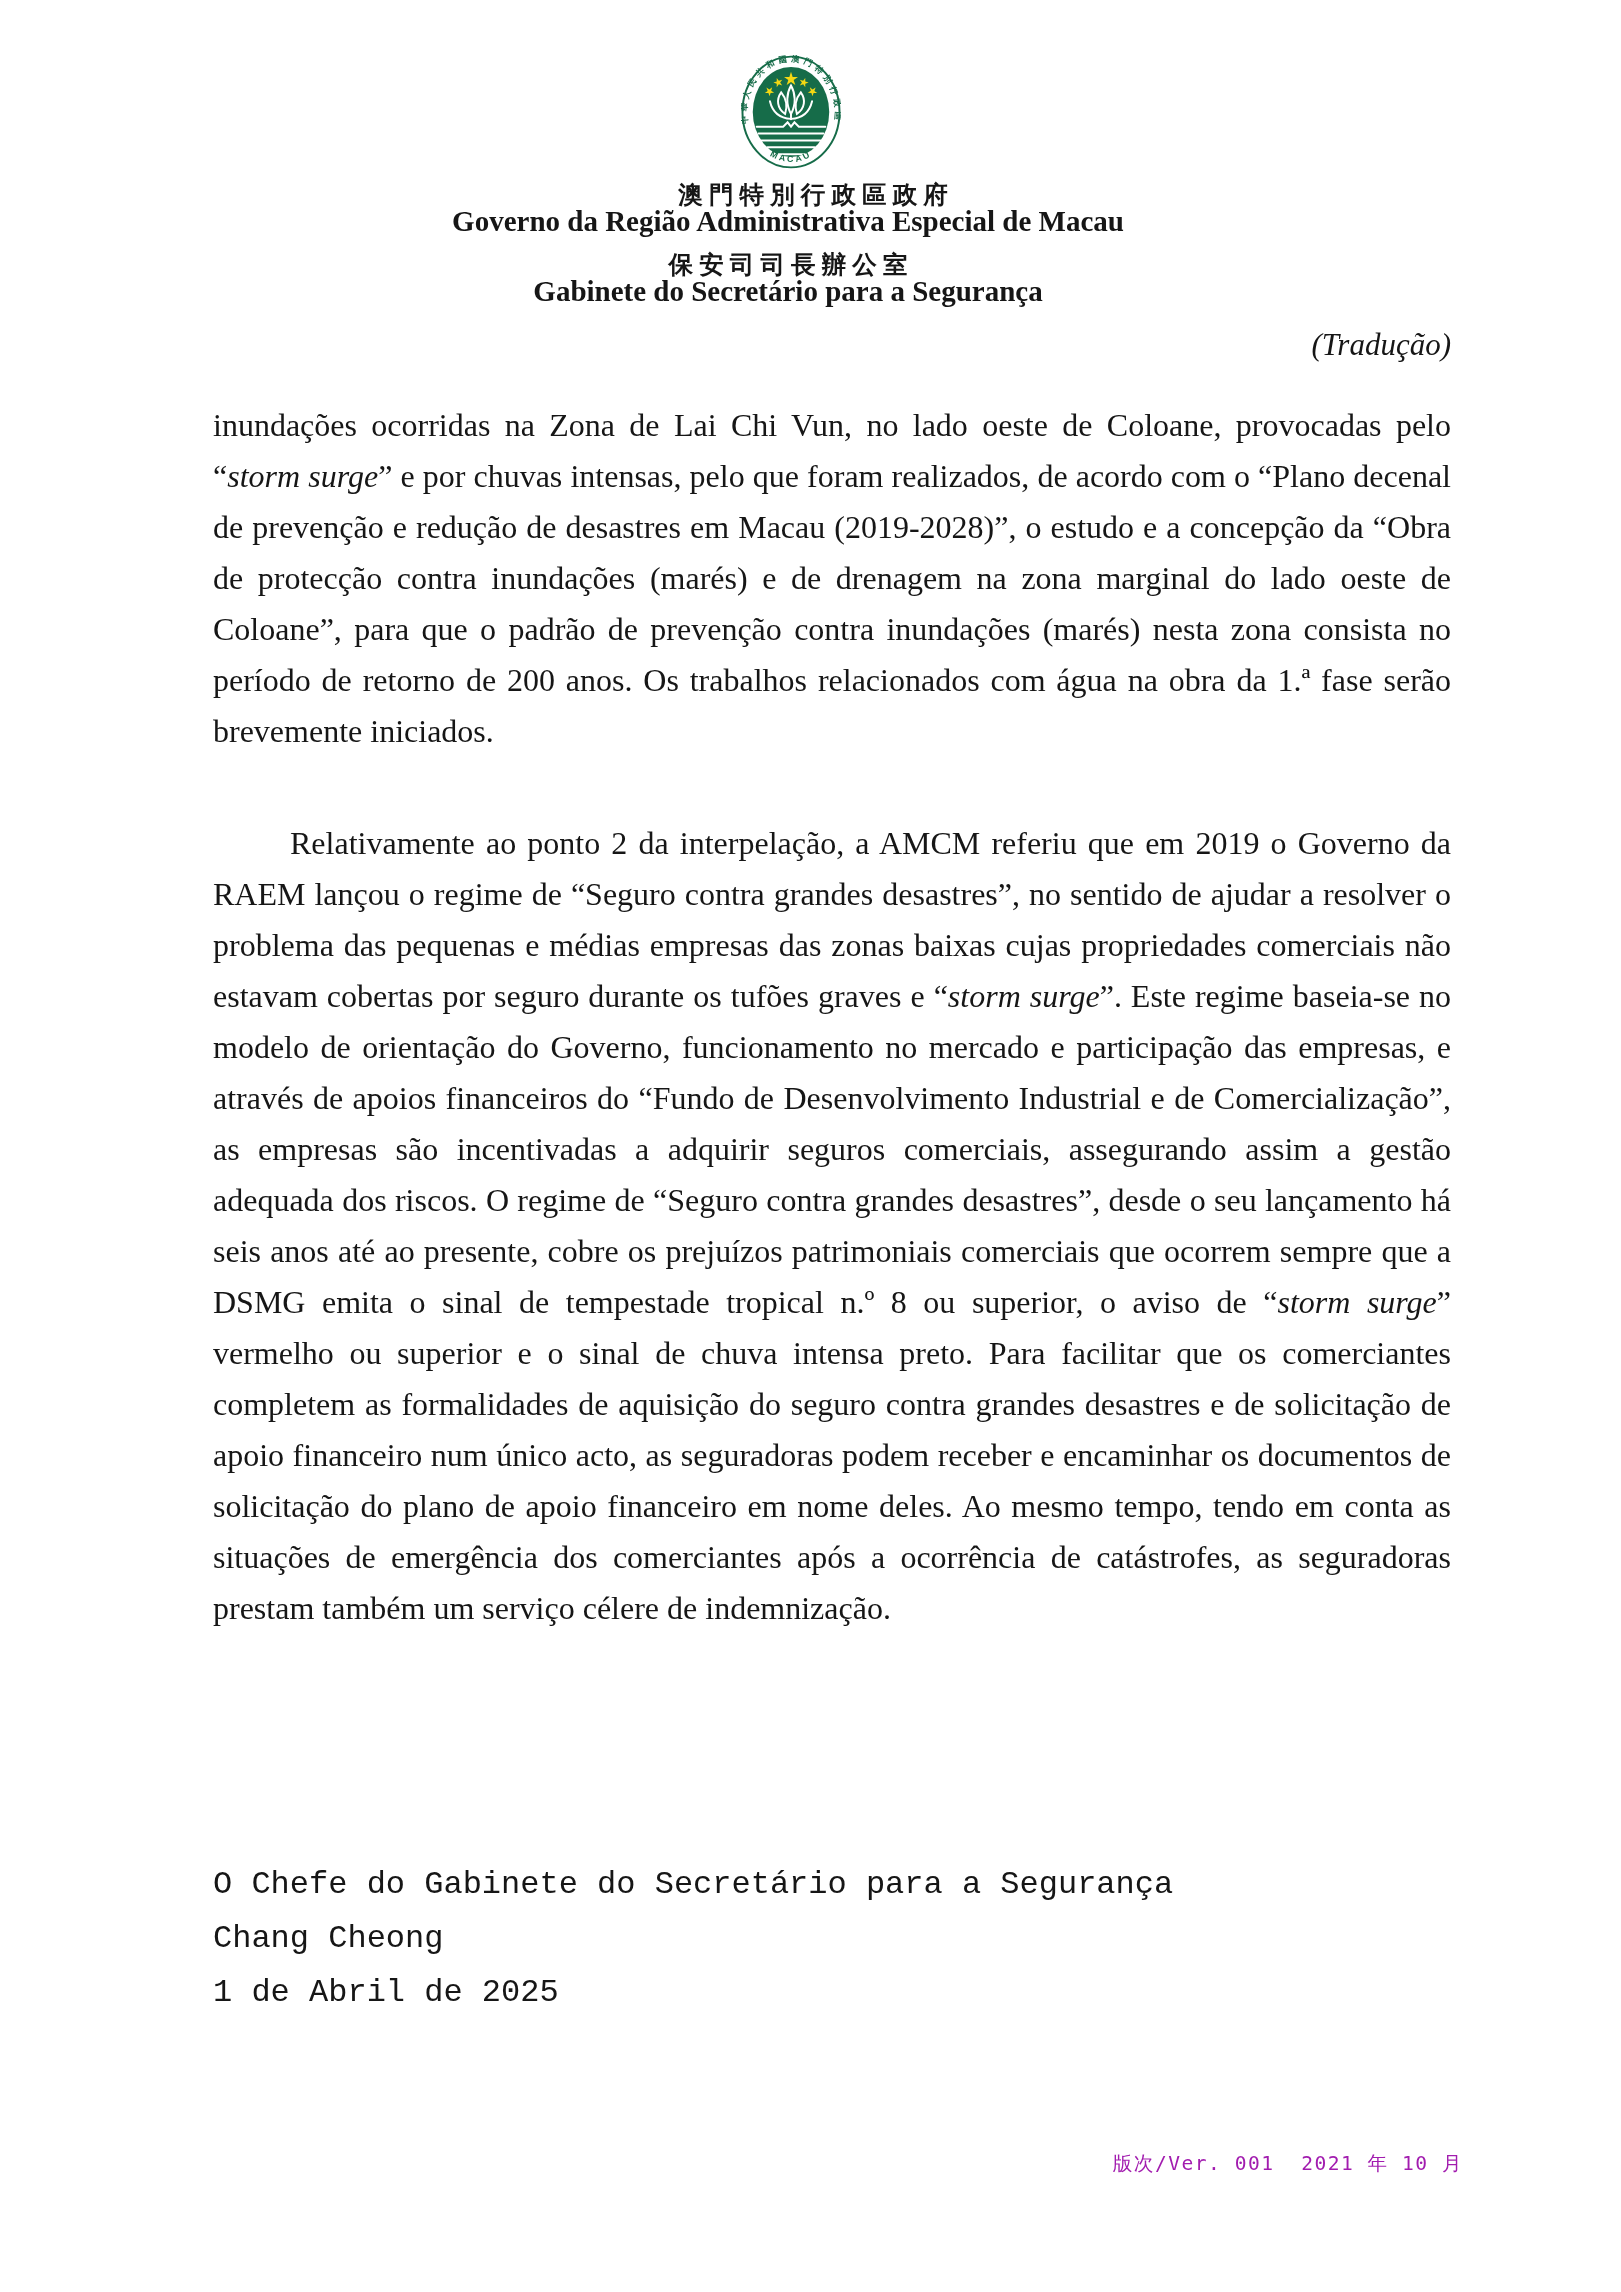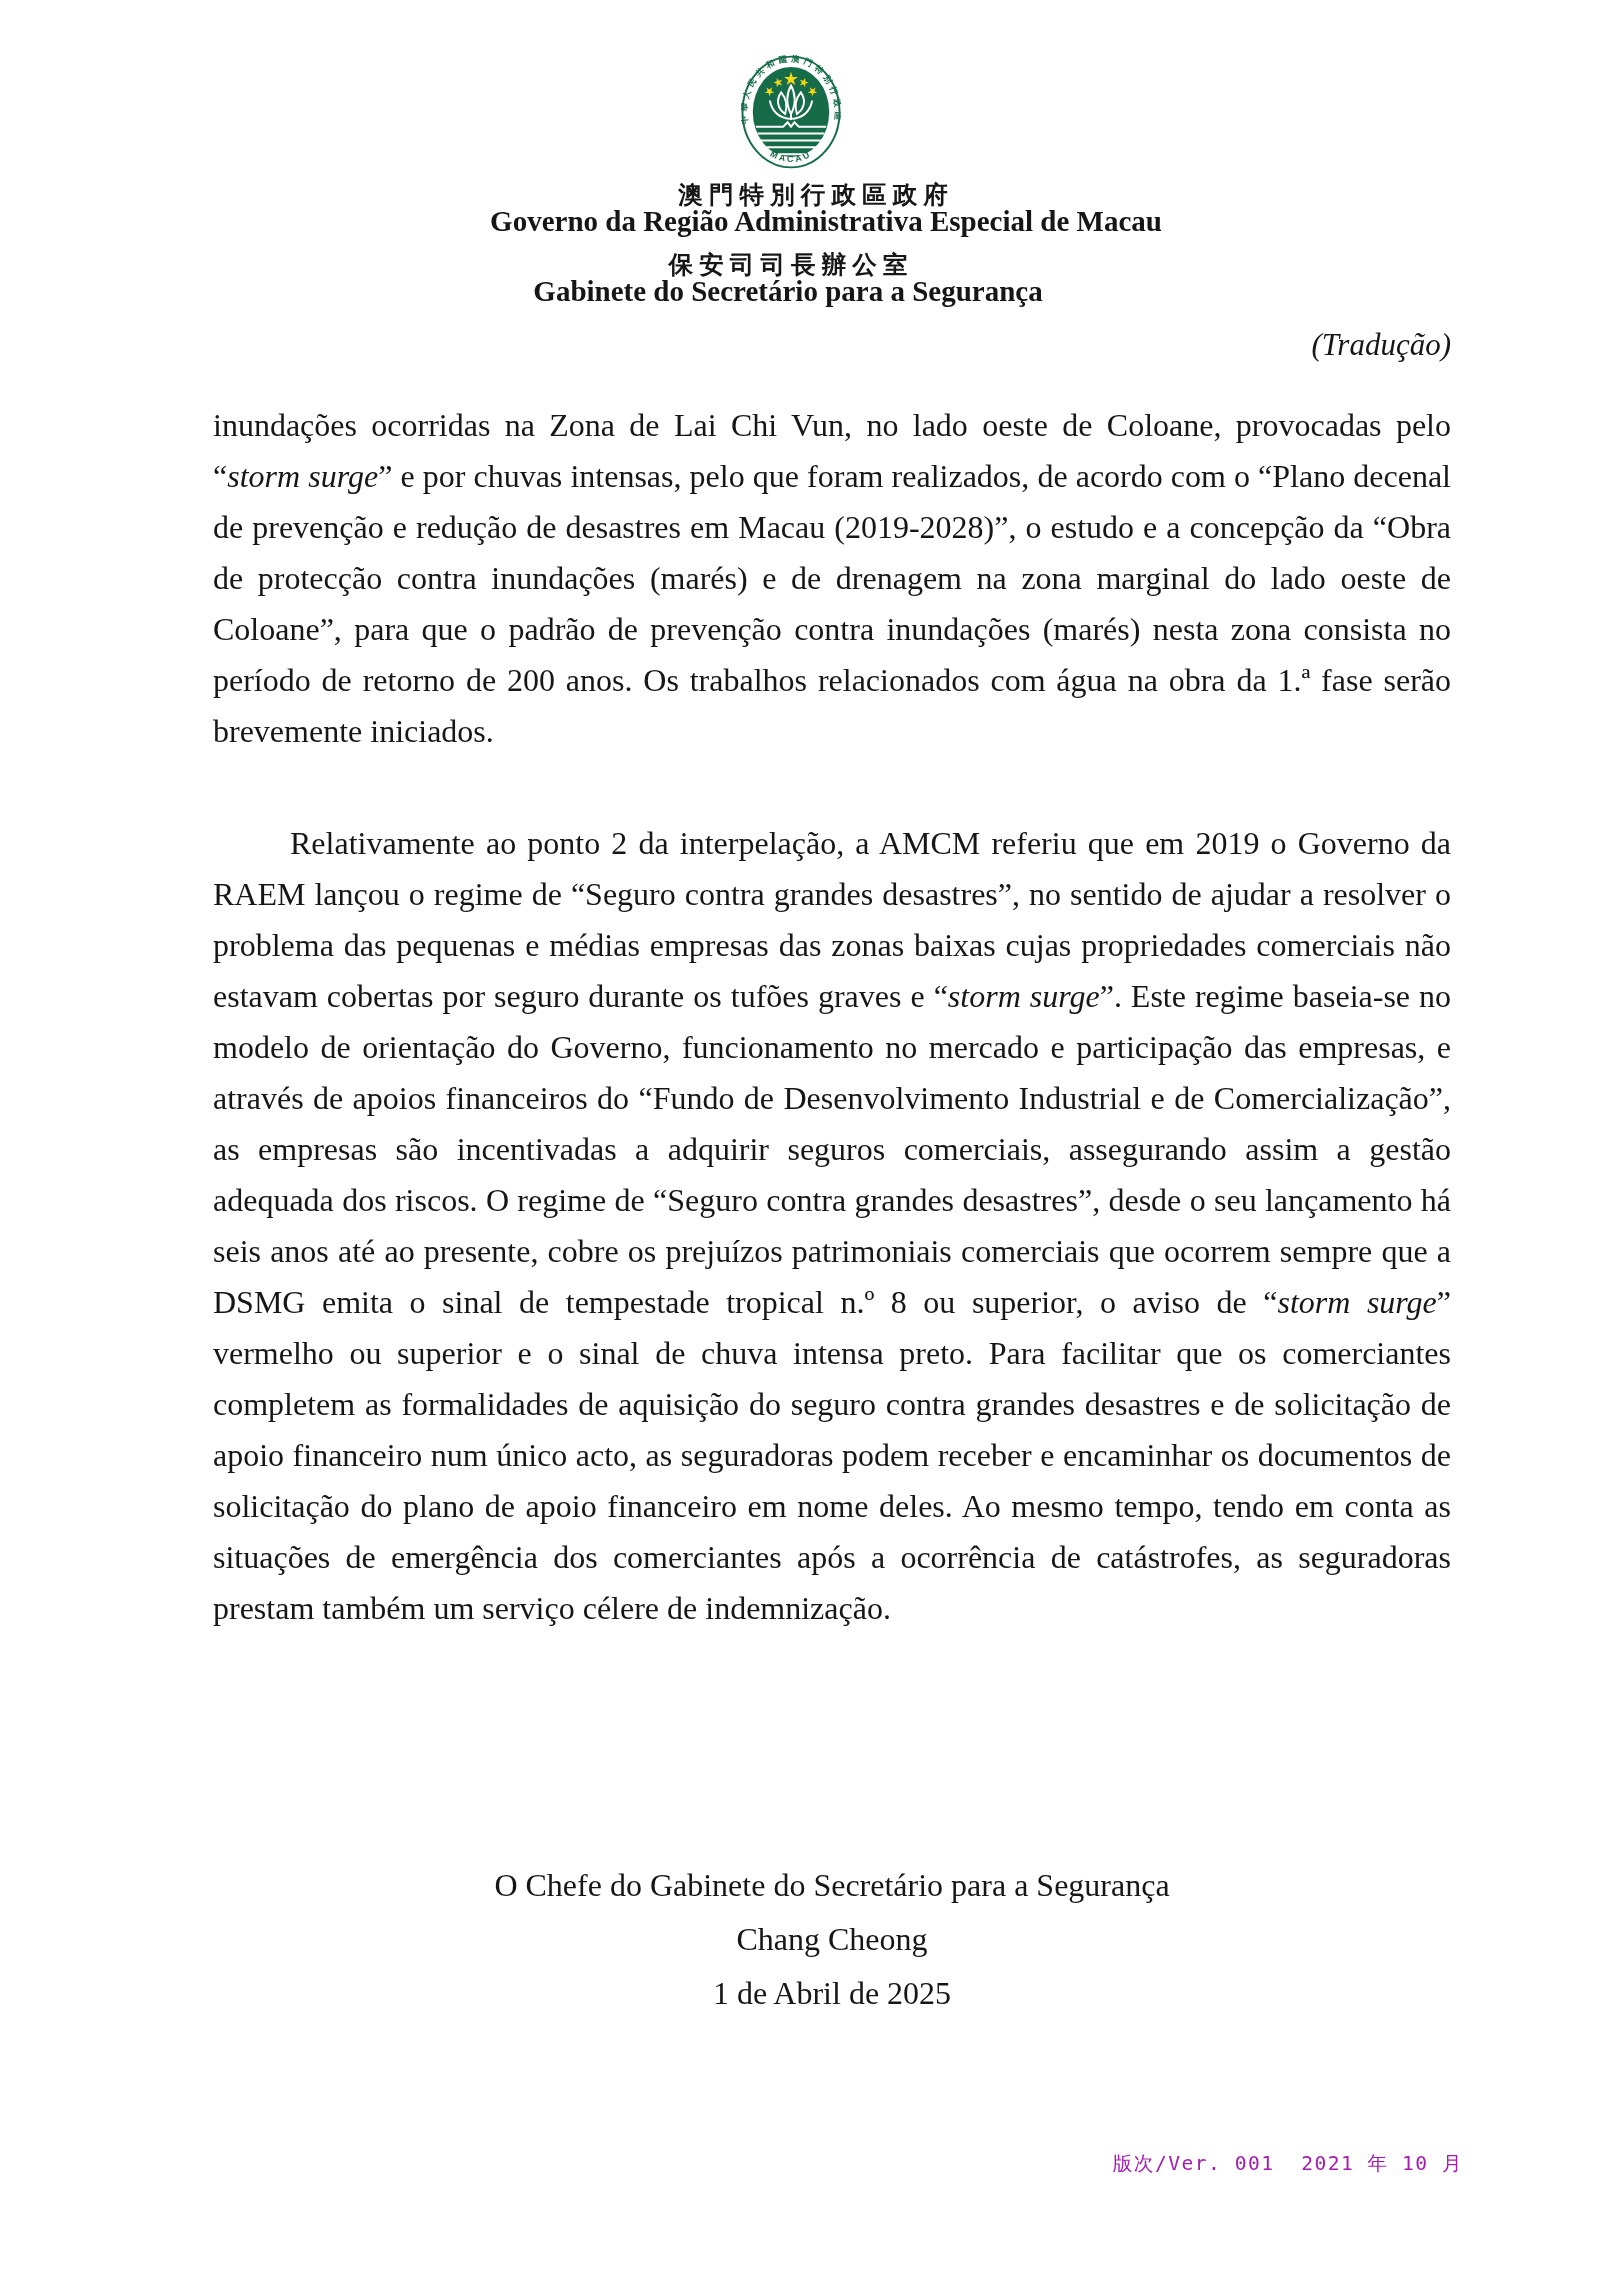--- a/index.html
+++ b/index.html
@@ -11,21 +11,21 @@
     font-family:"Liberation Serif", serif;
     color:#161616;
     overflow:hidden;
   }
 
   
   .emblem { position:absolute; left:741px; top:55px; width:100px; height:114px; }
 
   .hline { position:absolute; left:0; width:1576px; text-align:center; white-space:pre; }
   .title-zh  { top:178px; font-size:24.5px; font-weight:600;margin-left:25px; }
-  .title-pt  { top:205px; font-size:29px; font-weight:bold;padding-left:38px; }
+  .title-pt  { top:205px; font-size:29px; font-weight:bold; }
   .office-zh { top:248px; font-size:24.5px; font-weight:600; }
   .office-pt { top:275px; font-size:29px; font-weight:bold; }
 
   
   .traducao {
     position:absolute; left:213px; top:327px; width:1238px;
     text-align:right; font-style:italic; font-size:31px;
   }
 
   .body-text {
@@ -33,21 +33,21 @@
     font-size:32px; line-height:51px;
     text-align:justify;
   }
   .para { margin:0; }
   .para + .para { margin-top:61px; }
   .para.indent { text-indent:77px; }
   .para em { font-style:italic; }
 
   .signature {
     position:absolute; left:213px; top:1858px; width:1238px;
-    text-align:center; font-size:32px; line-height:54px;
+    font-size:32px; line-height:54px;font-family:Liberation Mono, monospace;
   }
 
   .footer {
     position:absolute; right:158px; top:2150px;
     font-family:"DejaVu Sans Mono", monospace;
     font-size:19.6px; letter-spacing:1.5px; color:#a21caf;
     white-space:pre;
   }
 </style>
 </head>

